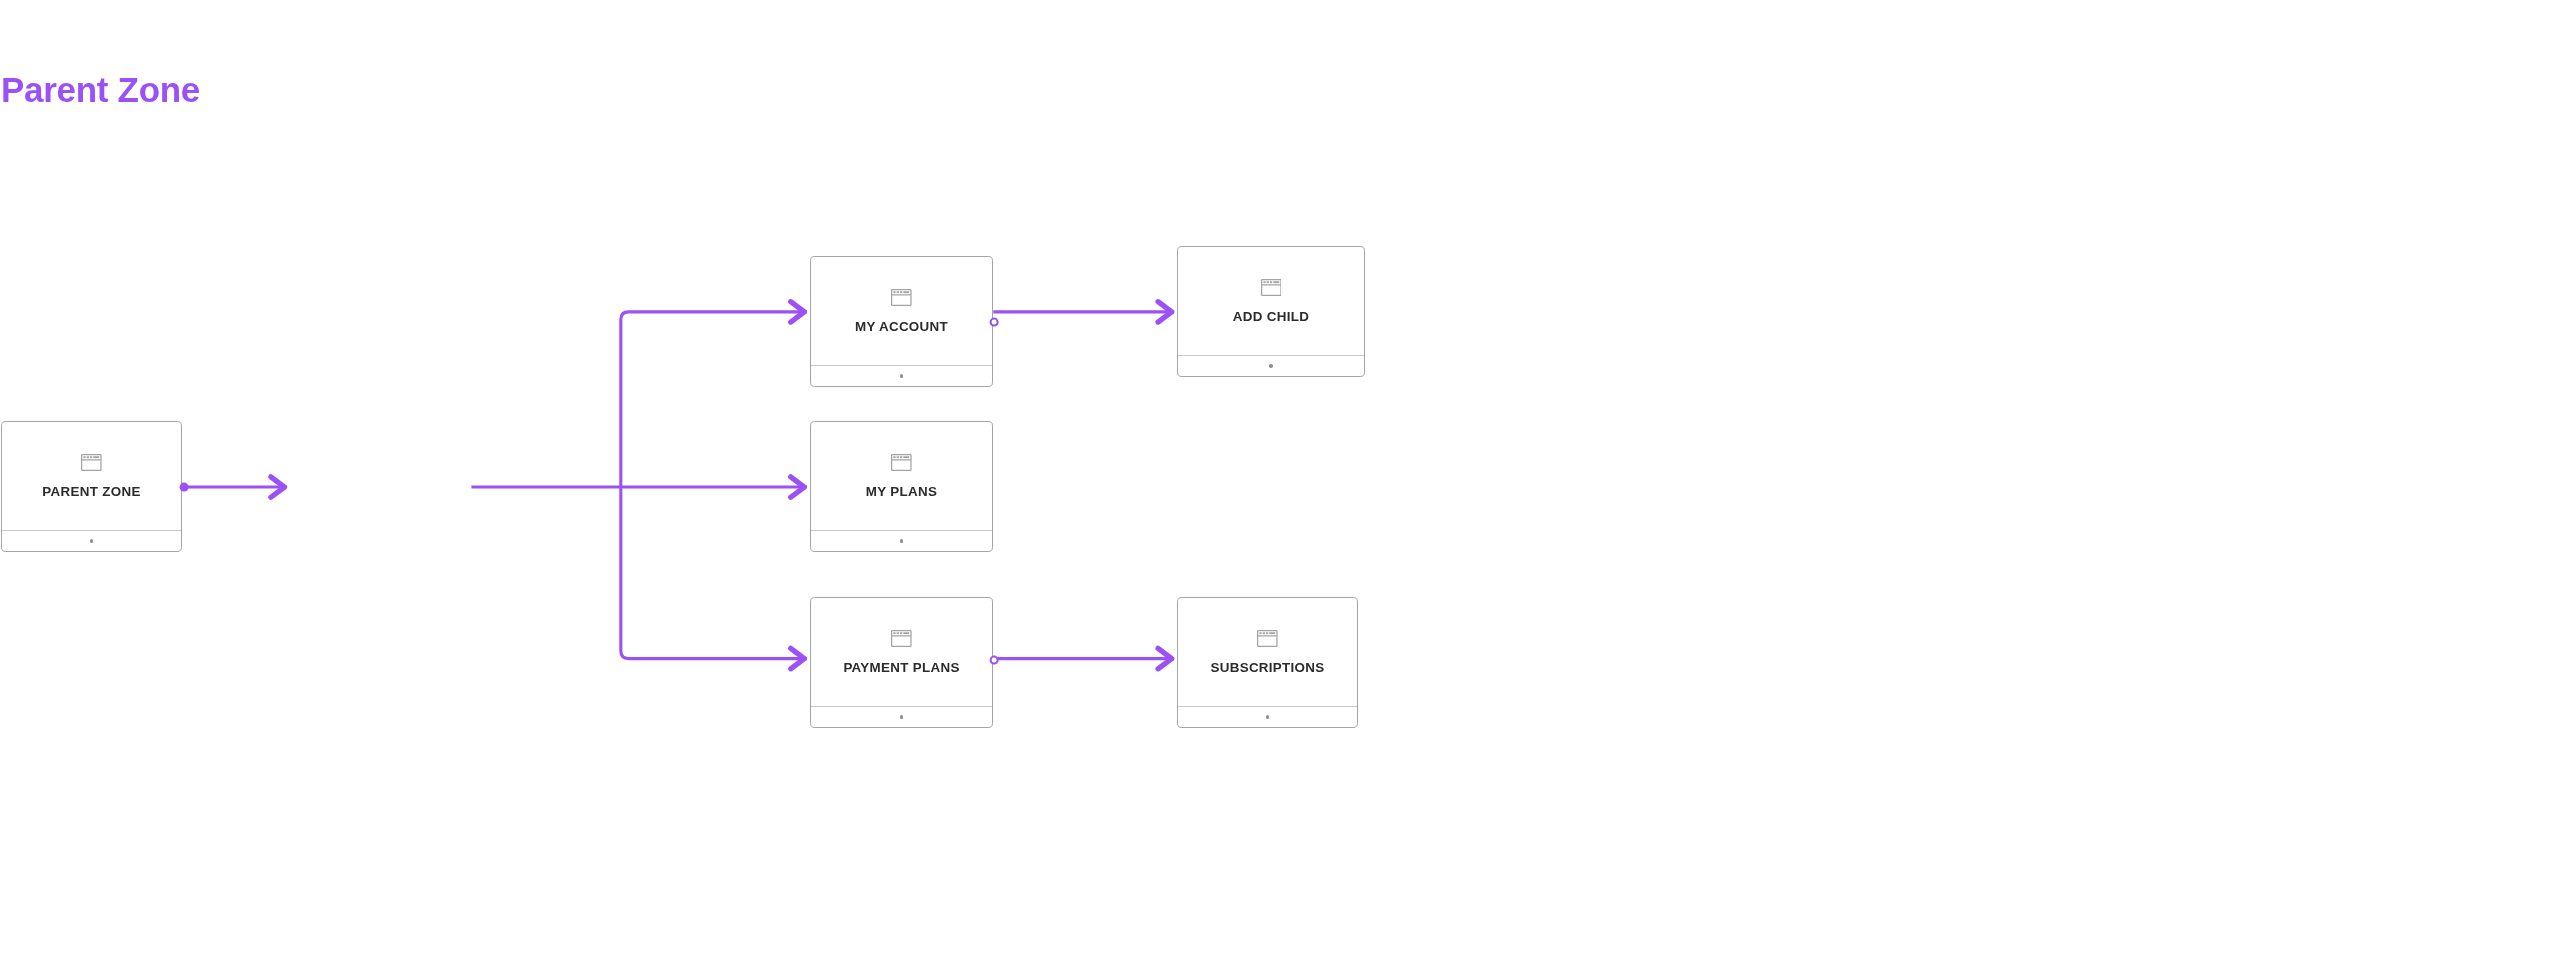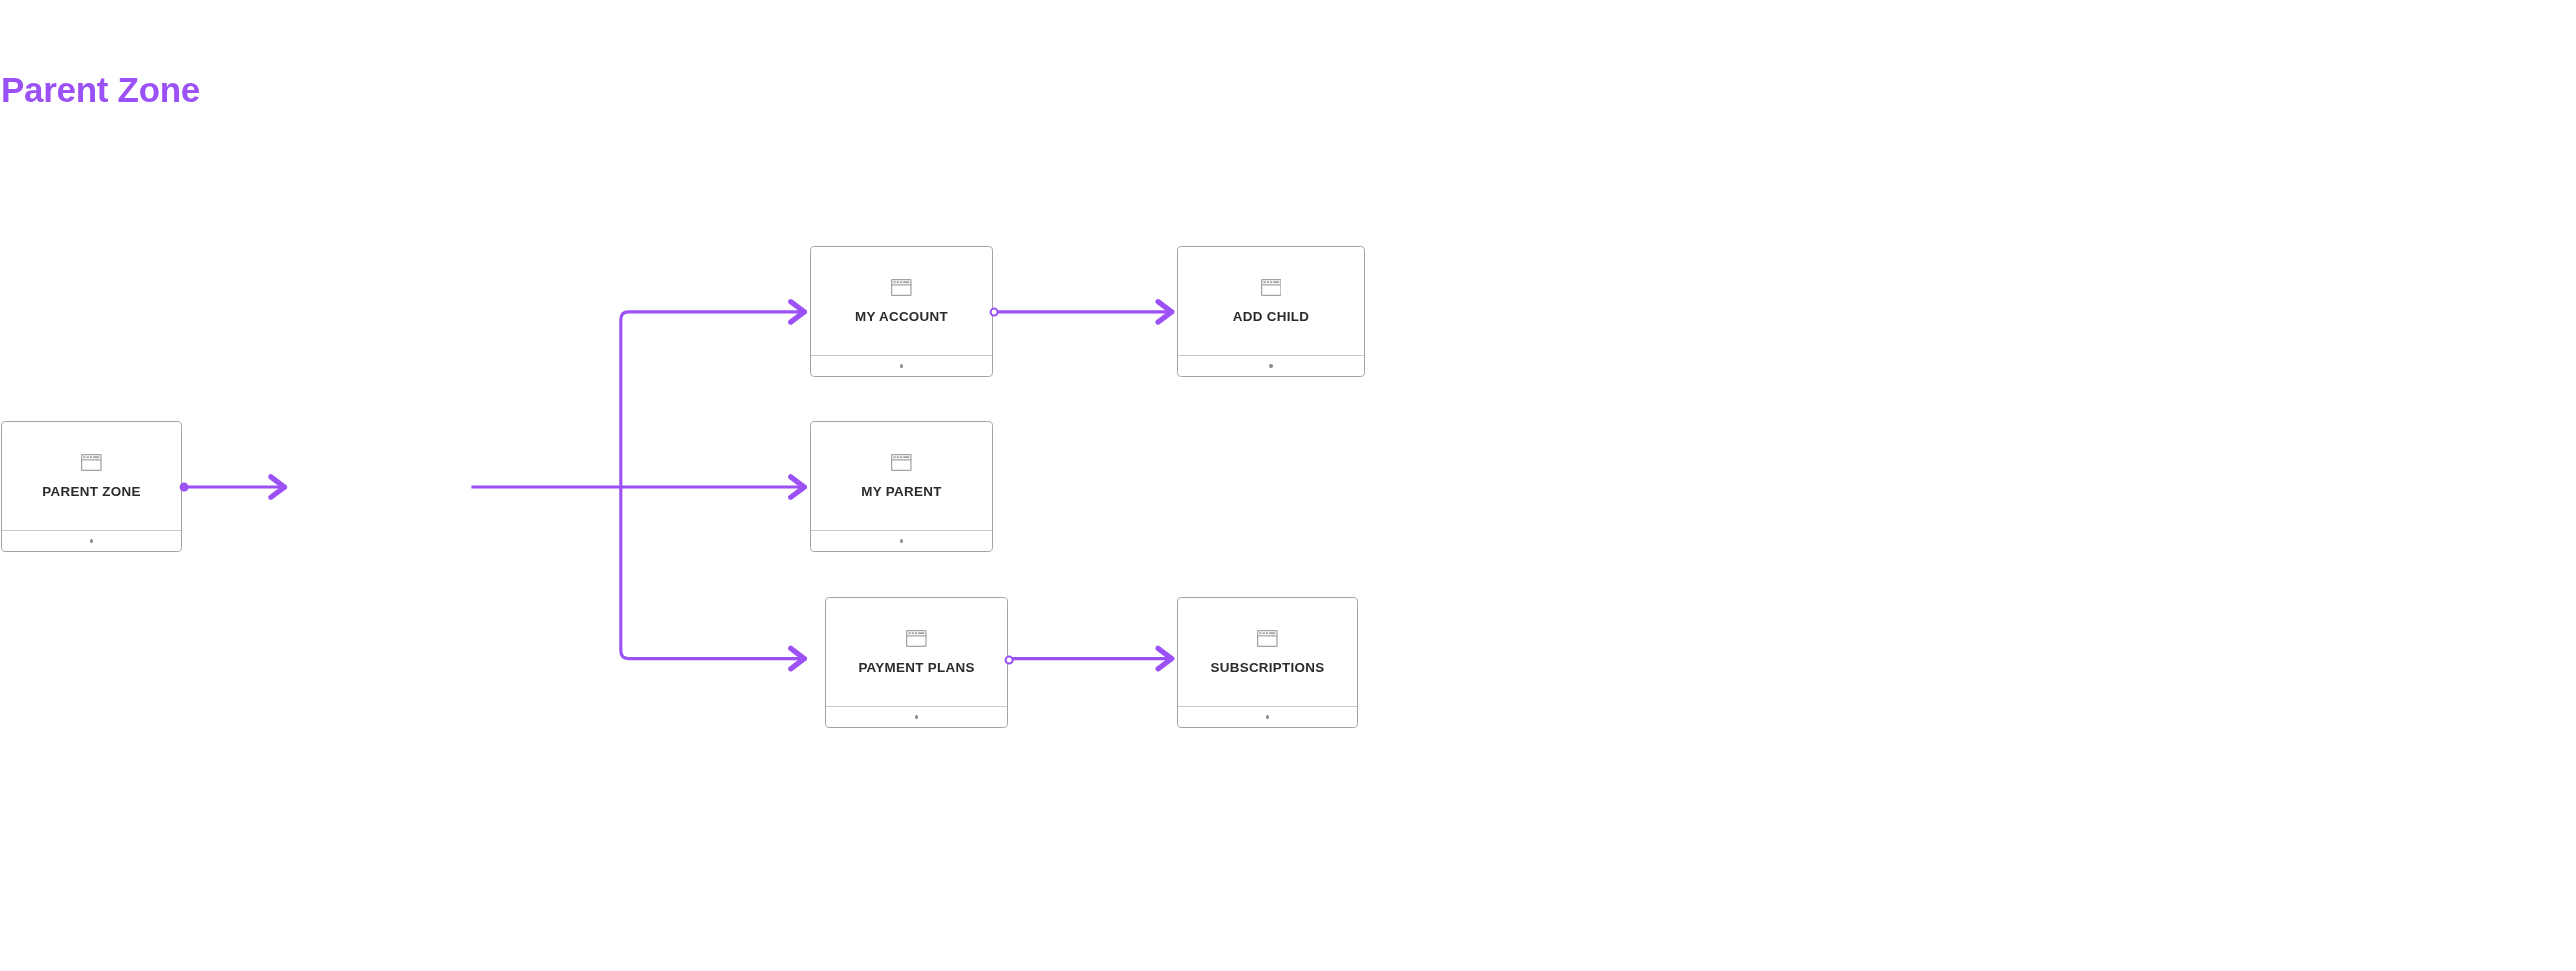--- a/index.html
+++ b/index.html
@@ -156,21 +156,21 @@
       </svg>
       <div class="node-label">PARENT ZONE</div>
     </div>
     <div class="node-footer">
       <span class="dot"></span>
     </div>
     <span class="port filled" style="left:182px; top:65px;"></span>
   </div>
 
 
-  <div class="node" style="left:810px; top:246px; width:183px; height:131px;">
+  <div class="node" style="left:810px; top:256px; width:183px; height:131px;">
     <div class="node-body">
       <svg class="node-icon" viewBox="0 0 40 33" xmlns="http://www.w3.org/2000/svg">
         <rect x="1.2" y="1.2" width="37.6" height="30.6" rx="1.2" fill="none" stroke="#a3a3a3" stroke-width="2.4"></rect>
         <rect x="4.6" y="4.4" width="4.4" height="3.6" fill="#a3a3a3"></rect>
         <rect x="11.0" y="4.4" width="4.4" height="3.6" fill="#a3a3a3"></rect>
         <rect x="17.4" y="4.4" width="4.4" height="3.6" fill="#a3a3a3"></rect>
         <rect x="23.8" y="4.4" width="11.6" height="3.6" fill="#a3a3a3"></rect>
         <line x1="1.2" y1="11.4" x2="38.8" y2="11.4" stroke="#a3a3a3" stroke-width="2.4"></line>
       </svg>
       <div class="node-label">MY ACCOUNT</div>
@@ -184,28 +184,28 @@
   <div class="node" style="left:810px; top:421px; width:183px; height:131px;">
     <div class="node-body">
       <svg class="node-icon" viewBox="0 0 40 33" xmlns="http://www.w3.org/2000/svg">
         <rect x="1.2" y="1.2" width="37.6" height="30.6" rx="1.2" fill="none" stroke="#a3a3a3" stroke-width="2.4"></rect>
         <rect x="4.6" y="4.4" width="4.4" height="3.6" fill="#a3a3a3"></rect>
         <rect x="11.0" y="4.4" width="4.4" height="3.6" fill="#a3a3a3"></rect>
         <rect x="17.4" y="4.4" width="4.4" height="3.6" fill="#a3a3a3"></rect>
         <rect x="23.8" y="4.4" width="11.6" height="3.6" fill="#a3a3a3"></rect>
         <line x1="1.2" y1="11.4" x2="38.8" y2="11.4" stroke="#a3a3a3" stroke-width="2.4"></line>
       </svg>
-      <div class="node-label">MY PARENT</div>
-    </div>
-    <div class="node-footer">
-      <span class="dot"></span>
-    </div>
-  </div>
-
-  <div class="node" style="left:810px; top:597px; width:183px; height:131px;margin-left:15px;">
+      <div class="node-label">MY PLANS</div>
+    </div>
+    <div class="node-footer">
+      <span class="dot"></span>
+    </div>
+  </div>
+
+  <div class="node" style="left:810px; top:597px; width:183px; height:131px;">
     <div class="node-body">
       <svg class="node-icon" viewBox="0 0 40 33" xmlns="http://www.w3.org/2000/svg">
         <rect x="1.2" y="1.2" width="37.6" height="30.6" rx="1.2" fill="none" stroke="#a3a3a3" stroke-width="2.4"></rect>
         <rect x="4.6" y="4.4" width="4.4" height="3.6" fill="#a3a3a3"></rect>
         <rect x="11.0" y="4.4" width="4.4" height="3.6" fill="#a3a3a3"></rect>
         <rect x="17.4" y="4.4" width="4.4" height="3.6" fill="#a3a3a3"></rect>
         <rect x="23.8" y="4.4" width="11.6" height="3.6" fill="#a3a3a3"></rect>
         <line x1="1.2" y1="11.4" x2="38.8" y2="11.4" stroke="#a3a3a3" stroke-width="2.4"></line>
       </svg>
       <div class="node-label">PAYMENT PLANS</div>

